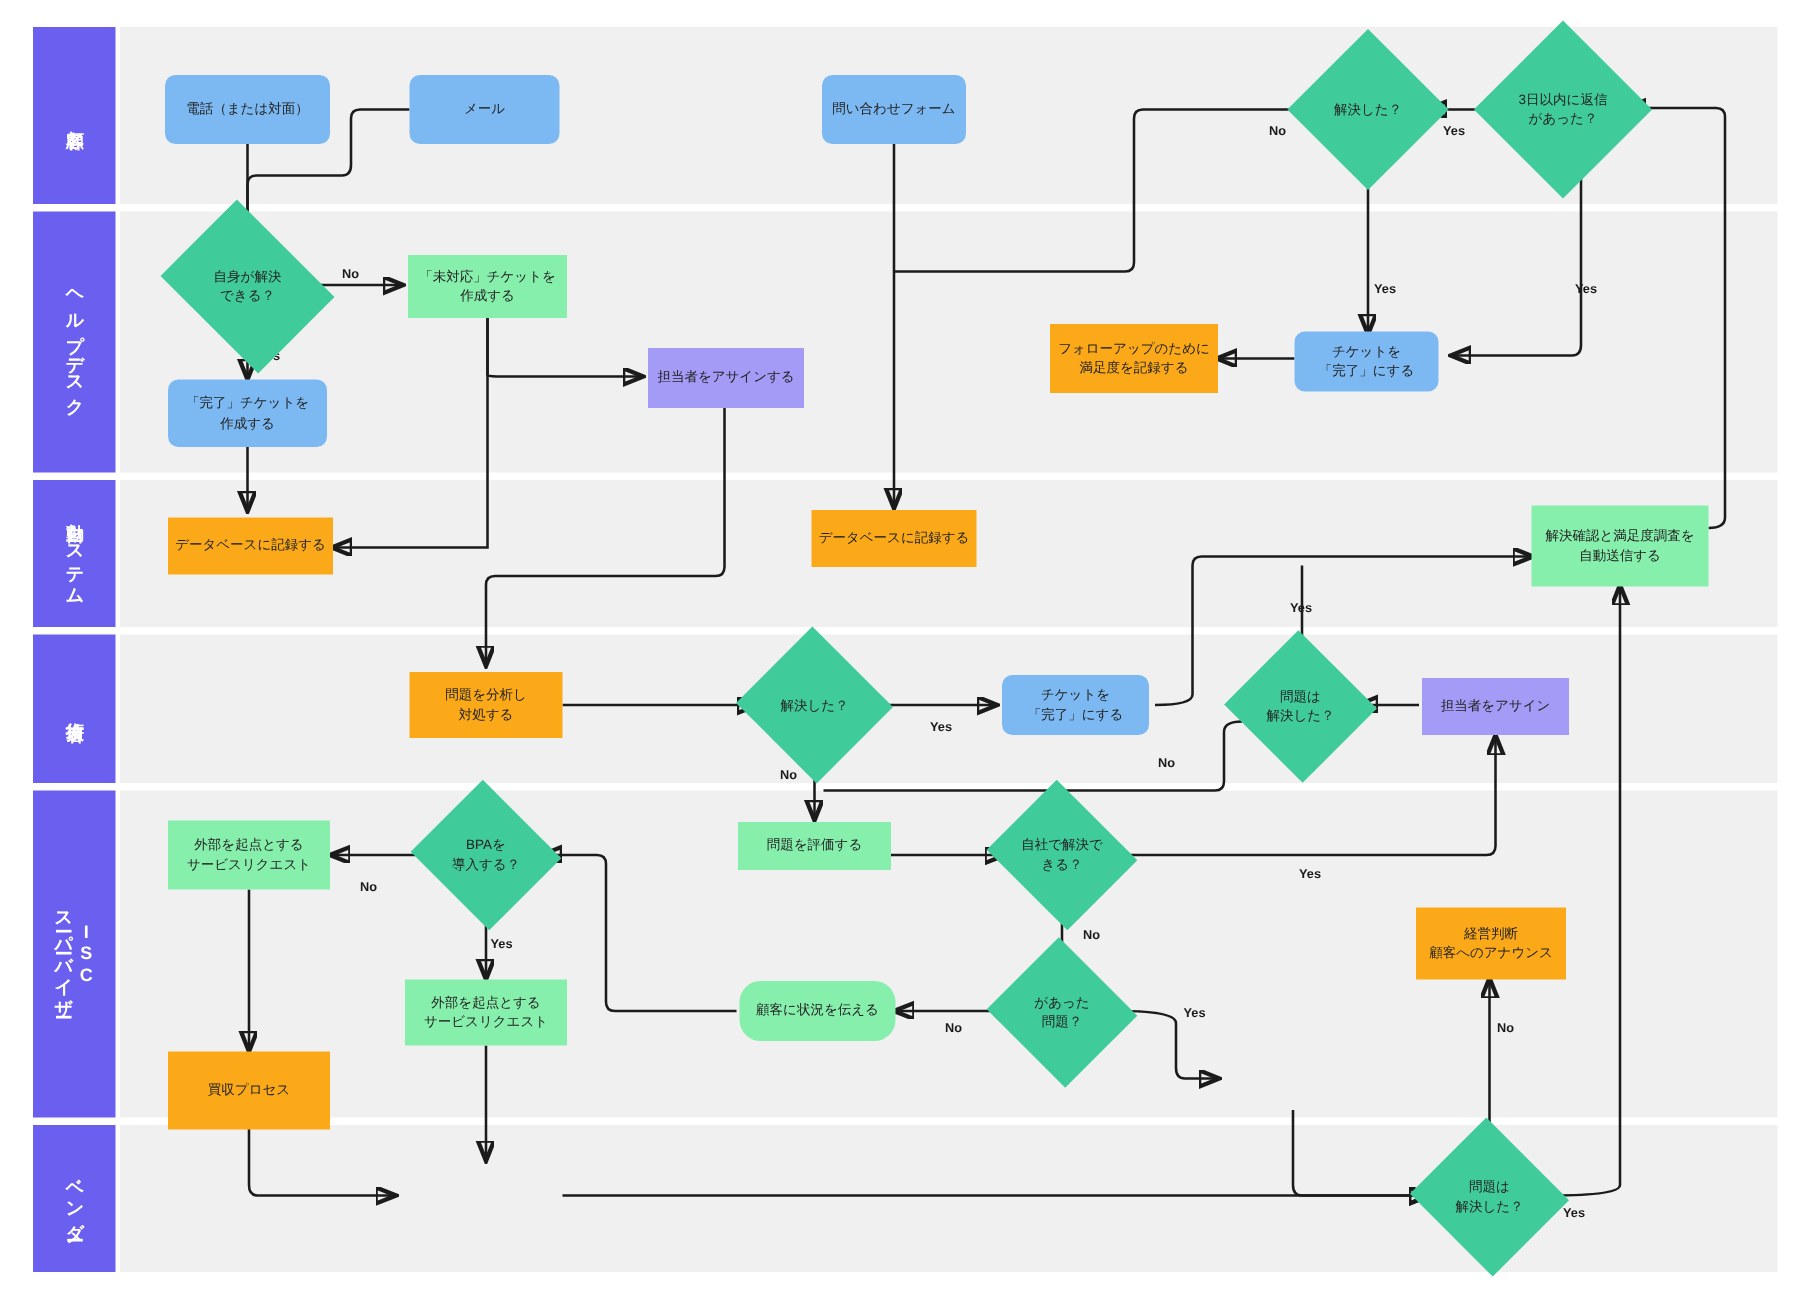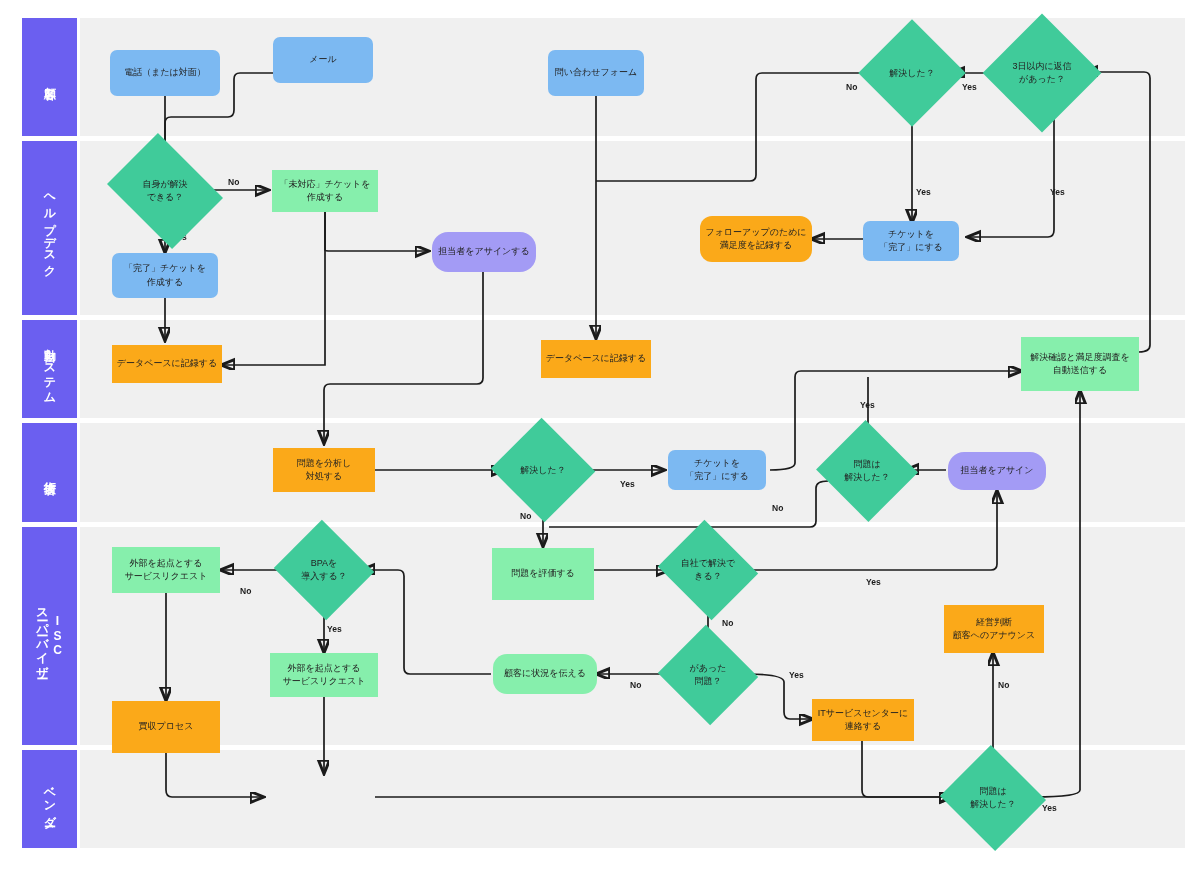--- a/index.html
+++ b/index.html
@@ -51,21 +51,21 @@
     text-align: center;
     font-size: 9px;
     line-height: 1.45;
     color: #222222;
     white-space: pre-line;
     padding: 2px 4px;
   }
   .n-blue   { background: #7cb9f2; border-radius: 7px; }
   .n-orange { background: #fba919; }
   .n-pink   { background: #86efac; }
-  .n-purple { background: #a39bf5; border-radius: 16px; }
+  .n-purple { background: #a39bf5; }
   .n-diamond {
     background: transparent;
     padding: 0;
   }
   .n-diamond .dia-shape {
     position: absolute;
     inset: 0;
     background: #40cb9a;
     transform: rotate(45deg);
   }
@@ -220,21 +220,21 @@
   <div class="edge-label" style="left:866px; top:577px;">Yes</div>
   <div class="edge-label" style="left:722px; top:618px;">No</div>
   <div class="edge-label" style="left:789px; top:670px;">Yes</div>
   <div class="edge-label" style="left:630px; top:680px;">No</div>
   <div class="edge-label" style="left:998px; top:680px;">No</div>
   <div class="edge-label" style="left:1042px; top:803px;">Yes</div>
 
   <div class="node n-blue" style="left:110px; top:50px; width:110px; height:46px;">
     <span>電話（または対面）</span>
   </div>
-  <div class="node n-blue" style="left:273px; top:37px; width:100px; height:46px;">
+  <div class="node n-blue" style="left:273px; top:50px; width:100px; height:46px;">
     <span>メール</span>
   </div>
   <div class="node n-blue" style="left:548px; top:50px; width:96px; height:46px;">
     <span>問い合わせフォーム</span>
   </div>
   <div class="node n-diamond" style="left:874px; top:35px; width:76px; height:76px;">
     <span class="dia-shape"></span>
     <span class="dia-label">解決した？</span>
   </div>
   <div class="node n-diamond" style="left:1000px; top:31px; width:84px; height:84px;">
@@ -252,21 +252,21 @@
     <span>「未対応」チケットを
 作成する</span>
   </div>
   <div class="node n-purple" style="left:432px; top:232px; width:104px; height:40px;">
     <span>担当者をアサインする</span>
   </div>
   <div class="node n-blue" style="left:112px; top:253px; width:106px; height:45px;">
     <span>「完了」チケットを
 作成する</span>
   </div>
-  <div class="node n-orange" style="left:700px; top:216px; width:112px; height:46px;border-radius:12px;">
+  <div class="node n-orange" style="left:700px; top:216px; width:112px; height:46px;">
     <span>フォローアップのために
 満足度を記録する</span>
   </div>
   <div class="node n-blue" style="left:863px; top:221px; width:96px; height:40px;">
     <span>チケットを
 「完了」にする</span>
   </div>
 
   <div class="node n-orange" style="left:112px; top:345px; width:110px; height:38px;">
     <span>データベースに記録する</span>
@@ -302,21 +302,21 @@
 
   <div class="node n-pink" style="left:112px; top:547px; width:108px; height:46px;">
     <span>外部を起点とする
 サービスリクエスト</span>
   </div>
   <div class="node n-diamond" style="left:287px; top:536px; width:74px; height:68px;">
     <span class="dia-shape"></span>
     <span class="dia-label">BPAを
 導入する？</span>
   </div>
-  <div class="node n-pink" style="left:492px; top:548px; width:102px; height:52px;">
+  <div class="node n-pink" style="left:492px; top:548px; width:102px; height:32px;">
     <span>問題を評価する</span>
   </div>
   <div class="node n-diamond" style="left:670px; top:537px; width:76px; height:66px;">
     <span class="dia-shape"></span>
     <span class="dia-label">自社で解決で
 きる？</span>
   </div>
   <div class="node n-orange" style="left:944px; top:605px; width:100px; height:48px;">
     <span>経営判断
 顧客へのアナウンス</span>
@@ -329,24 +329,20 @@
     <span>顧客に状況を伝える</span>
   </div>
   <div class="node n-diamond" style="left:671px; top:641px; width:74px; height:68px;">
     <span class="dia-shape"></span>
     <span class="dia-label">があった
 問題？</span>
   </div>
   <div class="node n-orange" style="left:112px; top:701px; width:108px; height:52px;">
     <span>買収プロセス</span>
   </div>
-  <div class="node n-orange" style="left:812px; top:699px; width:102px; height:42px;">
-    <span>ITサービスセンターに
-連絡する</span>
-  </div>
 
   <div class="node n-diamond" style="left:954px; top:762px; width:78px; height:72px;">
     <span class="dia-shape"></span>
     <span class="dia-label">問題は
 解決した？</span>
   </div>
 
 </div>
 
 </body></html>

